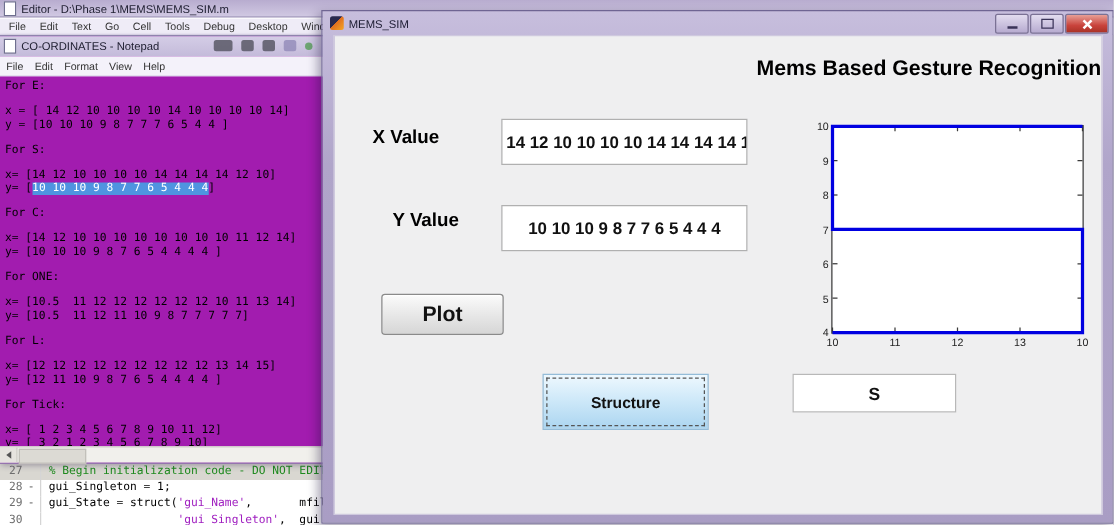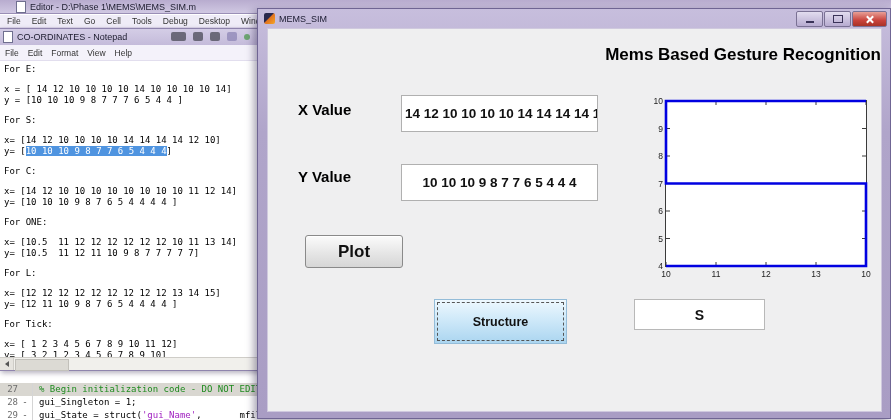--- a/index.html
+++ b/index.html
@@ -3,39 +3,39 @@
 <meta charset="utf-8">
 <style>
   html,body{margin:0;padding:0;background:#888;}
   .screen{position:relative;width:891px;height:420px;overflow:hidden;
     font-family:"Liberation Sans",sans-serif;background:#e8e4f0;}
 
   
   .editor-window{position:absolute;inset:0;background:#fff;}
   .editor-titlebar{position:absolute;left:0;top:0;width:100%;height:14px;
     background:linear-gradient(#b8accf,#d0c8e2);display:flex;align-items:center;gap:4px;
-    padding-left:16px;box-sizing:border-box;font-size:9px;color:#1c1c2e;border-bottom:1px solid #9a8fb6;}
+    padding-left:3px;box-sizing:border-box;font-size:9px;color:#1c1c2e;border-bottom:1px solid #9a8fb6;}
   .doc-icon{width:8px;height:10px;background:#fff;border:1px solid #6f6f8f;flex:0 0 auto;}
   .editor-menubar{position:absolute;left:0;top:15px;width:100%;height:13px;background:#efecf7;
     display:flex;align-items:center;gap:11px;padding-left:7px;box-sizing:border-box;
     font-size:8.5px;color:#333;border-bottom:1px solid #ddd7ea;}
   .menu-item{white-space:nowrap;}
 
   .editor-code{position:absolute;left:0;top:371px;width:262px;height:49px;background:#fff;
     font-family:"DejaVu Sans Mono","Liberation Mono",monospace;font-size:9px;color:#000;}
   .code-row{display:flex;height:13px;line-height:13px;white-space:pre;}
-  .code-row-hl{background:#d9d7d1;margin-top:12px;}
+  .code-row-hl{background:#d9d7d1;}
   .code-num{width:18px;text-align:right;color:#6e6e6e;flex:0 0 auto;}
   .code-dash{width:14px;text-align:center;color:#555;flex:0 0 auto;border-right:1px solid #d5d5d5;margin-right:6px;}
   .seg-comment{color:#1e8a1e;}
   .seg-string{color:#a020c0;}
   .seg-plain{color:#000;}
 
   
-  .notepad-window{position:absolute;left:0;top:28px;width:261px;height:343px;background:#ffffff;
+  .notepad-window{position:absolute;left:0;top:28px;width:261px;height:343px;background:#a21caf;
     border:1px solid #8f84ad;border-left:none;box-sizing:border-box;box-shadow:1px 2px 5px rgba(40,30,70,.35);}
   .np-titlebar{position:relative;height:16px;background:linear-gradient(#d4cde6,#c4bbda);
     display:flex;align-items:center;gap:4px;padding-left:3px;font-size:9px;color:#1c1c2e;}
   .np-smudges{position:absolute;right:10px;top:3px;display:flex;gap:7px;align-items:center;}
   .smudge{width:10px;height:9px;border-radius:2px;background:#4a4a55;opacity:.75;}
   .smudge.big{width:15px;}
   .smudge.purple{background:#8d86b5;}
   .smudge.green{width:6px;height:6px;border-radius:50%;background:#4d9a4d;}
   .np-menubar{height:15px;background:#f4f2fa;display:flex;align-items:center;gap:9px;
     padding-left:5px;font-size:8.5px;color:#333;border-bottom:1px solid #e2deee;}
@@ -71,21 +71,21 @@
     width:2px;height:9px;background:#fff;}
   .glyph-close::before{transform:rotate(45deg);}
   .glyph-close::after{transform:rotate(-45deg);}
 
   .mems-content{position:absolute;left:9px;right:8px;top:19px;bottom:6px;
     background:#efeff0;border:1px solid #cfc9de;box-sizing:border-box;}
   .mems-heading{position:absolute;left:0;top:16px;width:100%;text-align:right;
     font-size:17px;font-weight:bold;color:#000;}
   .field-label{position:absolute;font-size:15px;font-weight:bold;color:#000;}
   .x-label{left:30px;top:72px;}
-  .y-label{left:30px;top:139px;}
+  .y-label{left:46px;top:139px;}
   .value-box{position:absolute;left:133px;width:197px;height:37px;background:#fff;
     border:1px solid #b0b0b0;box-sizing:border-box;font-size:13.5px;font-weight:bold;color:#111;
     line-height:35px;white-space:nowrap;overflow:hidden;}
   .x-value{top:66px;padding-left:3px;}
   .y-value{top:135px;text-align:center;}
 
   .plot-button{position:absolute;left:37px;top:206px;width:96px;height:31px;
     border:1px solid #8a8a8a;border-radius:3px;
     background:linear-gradient(#fbfbfb,#e6e6e6 55%,#d6d6d6);
     box-shadow:inset 0 1px 0 #fff;display:flex;align-items:center;justify-content:center;

